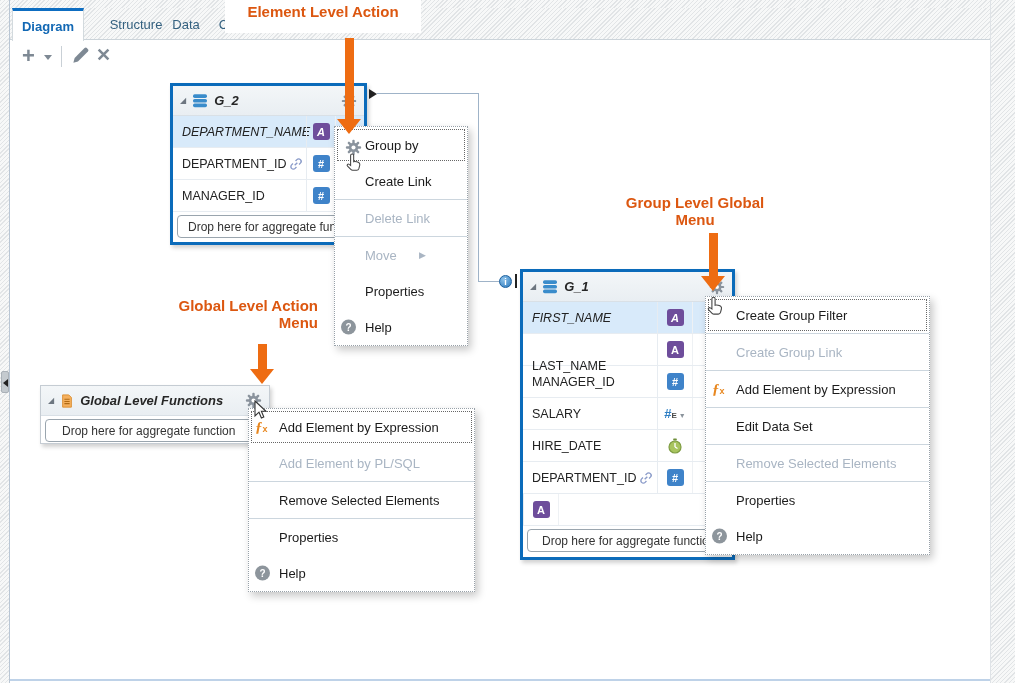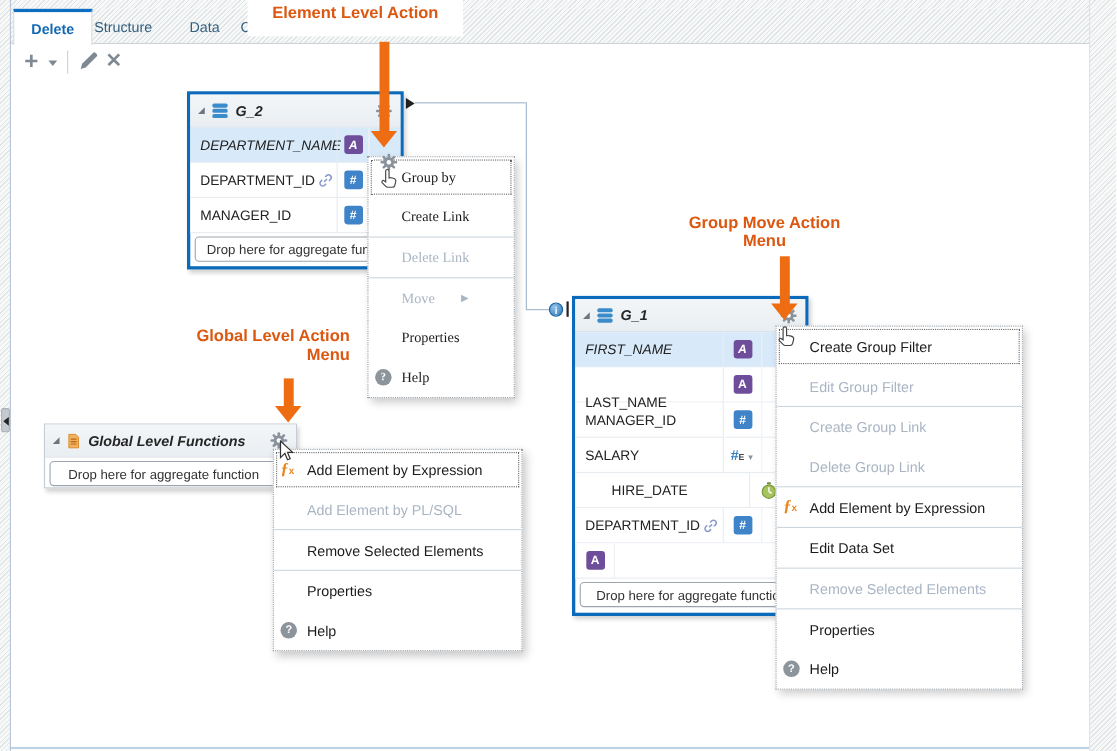--- a/index.html
+++ b/index.html
@@ -95,23 +95,23 @@
 
   <div class="strip-top hatch"></div>
   <div class="strip-left hatch">
     <div class="splitter"></div>
   </div>
   <div class="strip-right hatch"></div>
   <div class="canvas-bottom-line"></div>
 
   <div class="tabbar hatch">
     <div class="tab active" style="left:2px; width:72px;">
-      <span>Delete</span>
-    </div>
-    <div class="tab" style="left:64px; width:76px;">
+      <span>Diagram</span>
+    </div>
+    <div class="tab" style="left:88px; width:76px;">
       <span>Structure</span>
     </div>
     <div class="tab" style="left:152px; width:48px;">
       <span>Data</span>
     </div>
     <div class="tab" style="left:200px; width:34px;">
       <span>Co</span>
     </div>
   </div>
 
@@ -186,21 +186,21 @@
     </div>
   </div>
 
   <div class="tri-right" style="left:369px; top:89px;"></div>
   <div class="cline" style="left:377px; top:93px; width:101px; height:1px;"></div>
   <div class="cline" style="left:478px; top:93px; width:1px; height:188px;"></div>
   <div class="cline" style="left:478px; top:281px; width:27px; height:1px;"></div>
   <div class="info-dot" style="left:499px; top:275px;">i</div>
   <div class="tick" style="left:515px; top:274px;"></div>
 
-  <div class="menu" style="left:334px; top:142px; width:134px;font-family:Liberation Serif, serif;">
+  <div class="menu" style="left:334px; top:126px; width:134px;">
     <div class="mi foc">
         <span>Group by</span>
       </div>
     <div class="mi">
         <span>Create Link</span>
       </div>
     <div class="mdiv"></div>
     <div class="mi dis">
         <span>Delete Link</span>
       </div>
@@ -290,21 +290,21 @@
       <div class="cell-icon" style="width:35px;">
         <span class="agg">
             <b>#</b>
             <small>E</small>
             <em>▼</em>
           </span>
       </div>
       <div class="cell-gear"></div>
     </div>
     <div class="grow">
-      <div class="cell-name" style="width:134px;margin-left:24px;">
+      <div class="cell-name" style="width:134px;">
           <span>HIRE_DATE</span>
         </div>
       <div class="cell-icon" style="width:35px;">
         <svg viewBox="0 0 16 16" width="16" height="16">
             <rect x="6.2" y="0.4" width="3.6" height="2" rx="0.6" fill="#6f8f3a"></rect>
             <circle cx="8" cy="9" r="6" fill="#a8c45e" stroke="#7e9c42" stroke-width="1.2"></circle>
             <path d="M8 9V5" stroke="#fff" stroke-width="1.3"></path>
             <path d="M8 9l2.5 1.5" stroke="#fff" stroke-width="1.3"></path>
           </svg>
       </div>
@@ -332,29 +332,23 @@
     </div>
     <div class="drop-wrap">
       <div class="drop-zone" style="padding-left:14px;">Drop here for aggregate function</div>
     </div>
   </div>
 
   <div class="menu" style="left:705px; top:296px; width:225px;">
     <div class="mi foc">
         <span>Create Group Filter</span>
       </div>
-    <div class="mi dis">
-        <span>Edit Group Filter</span>
-      </div>
     <div class="mdiv"></div>
     <div class="mi dis">
         <span>Create Group Link</span>
-      </div>
-    <div class="mi dis">
-        <span>Delete Group Link</span>
       </div>
     <div class="mdiv"></div>
     <div class="mi">
       <span class="licon">
           <span class="fx">
             <i>ƒ</i>
             <sub>x</sub>
           </span>
         </span>
       <span>Add Element by Expression</span>
@@ -438,21 +432,21 @@
       <path d="M5 1v15l4-3.8 2.4 5.8 2.4-1-2.4-5.7H16z" fill="#fff" stroke="#333" stroke-width="1.1"></path>
     </svg>
 
   <div class="labelbox">
     <span class="ann">Element Level Action</span>
   </div>
   <div class="oarrow-shaft" style="left:345px; top:38px; height:82px;"></div>
   <div class="oarrow-head" style="left:337px; top:119px;"></div>
 
   <div class="ann ann-abs" style="left:612px; top:194px; width:166px;">
-    <div>Group Move Action</div>
+    <div>Group Level Global</div>
     <div>Menu</div>
   </div>
   <div class="oarrow-shaft" style="left:709px; top:233px; height:44px;"></div>
   <div class="oarrow-head" style="left:701px; top:276px;"></div>
 
   <div class="ann ann-abs" style="left:150px; top:297px; width:168px;text-align:right;">
     <div>Global Level Action</div>
     <div>Menu</div>
   </div>
   <div class="oarrow-shaft" style="left:258px; top:344px; height:26px;"></div>

